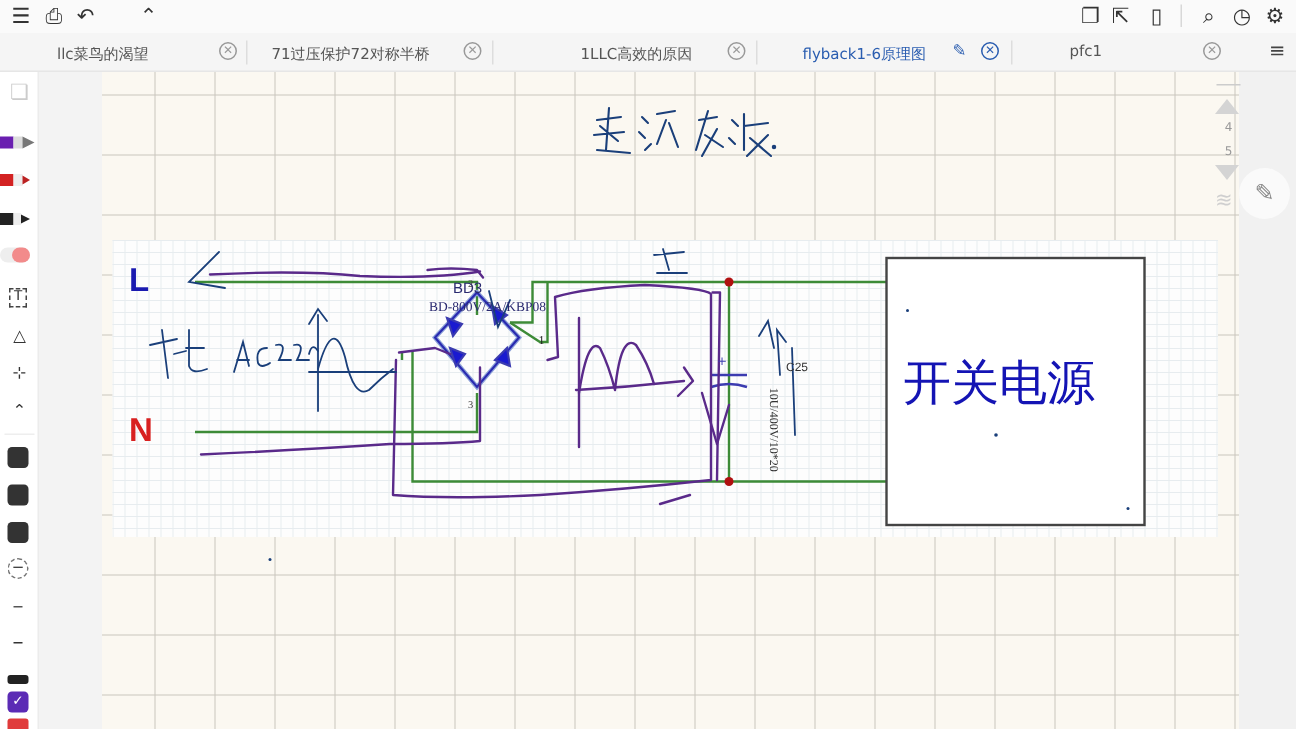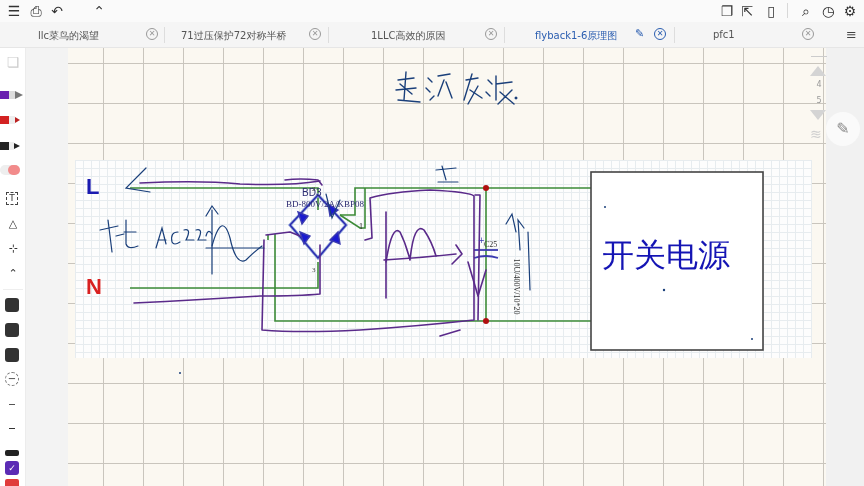--- a/index.html
+++ b/index.html
@@ -54,21 +54,21 @@
     <span class="lbl" style="left:38px">llc菜鸟的渴望</span>
     <span class="x" style="left:146px">✕</span>
     <span class="div"></span>
   </div>
   <div class="tab" style="left:159px;width:170px">
     <span class="lbl" style="left:22px">71过压保护72对称半桥</span>
     <span class="x" style="left:150px">✕</span>
     <span class="div"></span>
   </div>
   <div class="tab" style="left:335px;width:170px">
-    <span class="lbl" style="left:36px">1LLC高效的原因</span>
+    <span class="lbl" style="left:52px">1LLC高效的原因</span>
     <span class="x" style="left:150px">✕</span>
     <span class="div"></span>
   </div>
   <div class="tab active" style="left:505px;width:170px">
     <span class="lbl" style="left:30px">flyback1-6原理图</span>
     <span style="position:absolute;left:130px;top:5px;font-size:11px;color:#2a5db0">✎</span>
     <span class="x" style="left:149px">✕</span>
     <span class="div"></span>
   </div>
   <div class="tab" style="left:656px;width:160px">
@@ -204,21 +204,21 @@
   </g>
 </svg>
 
 <div style="position:absolute;left:86px;top:174px;font-size:22px;font-weight:bold;color:#1a1ab0;font-family:'Liberation Sans',sans-serif">L</div>
 <div style="position:absolute;left:86px;top:274px;font-size:22px;font-weight:bold;color:#d82020;font-family:'Liberation Sans',sans-serif">N</div>
 <div style="position:absolute;left:302px;top:187px;font-size:10px;color:#2a2a70;font-family:Liberation Sans, sans-serif">BD3</div>
 <div style="position:absolute;left:286px;top:199px;font-size:9px;color:#2a2a70;font-family:'Liberation Serif',serif;white-space:nowrap">BD-800V/2A/KBP08</div>
 <div style="position:absolute;left:359px;top:222px;font-size:8px;color:#222;font-family:'Liberation Serif',serif">1</div>
 <div style="position:absolute;left:312px;top:185px;font-size:7px;color:#444;font-family:'Liberation Serif',serif">2</div>
 <div style="position:absolute;left:312px;top:266px;font-size:7px;color:#444;font-family:'Liberation Serif',serif">3</div>
-<div style="position:absolute;left:484px;top:240px;font-size:8px;color:#333;font-family:Liberation Serif, serif">C25</div>
+<div style="position:absolute;left:524px;top:240px;font-size:8px;color:#333;font-family:Liberation Sans, sans-serif">C25</div>
 <div style="position:absolute;left:488px;top:282px;font-size:8px;color:#333;font-family:'Liberation Serif',serif;transform:rotate(90deg);white-space:nowrap;transform-origin:center">10U/400V/10*20</div>
 <div style="position:absolute;left:478px;top:236px;font-size:8px;color:#3b3bb0">+</div>
 <div style="position:absolute;left:602px;top:234px;font-size:32px;color:#1414b4;font-family:Liberation Mono, monospace;white-space:nowrap">开关电源</div>
 
 <div class="pagenav">
   <div style="position:absolute;left:5px;top:0;width:16px;height:1px;background:#ccc"></div>
   <div class="pn-arrow" style="top:10px;border-bottom:10px solid #d4d4d4"></div>
   <div class="pn-num" style="top:24px">4</div>
   <div class="pn-num" style="top:40px">5</div>
   <div class="pn-arrow" style="top:54px;border-top:10px solid #d4d4d4"></div>

